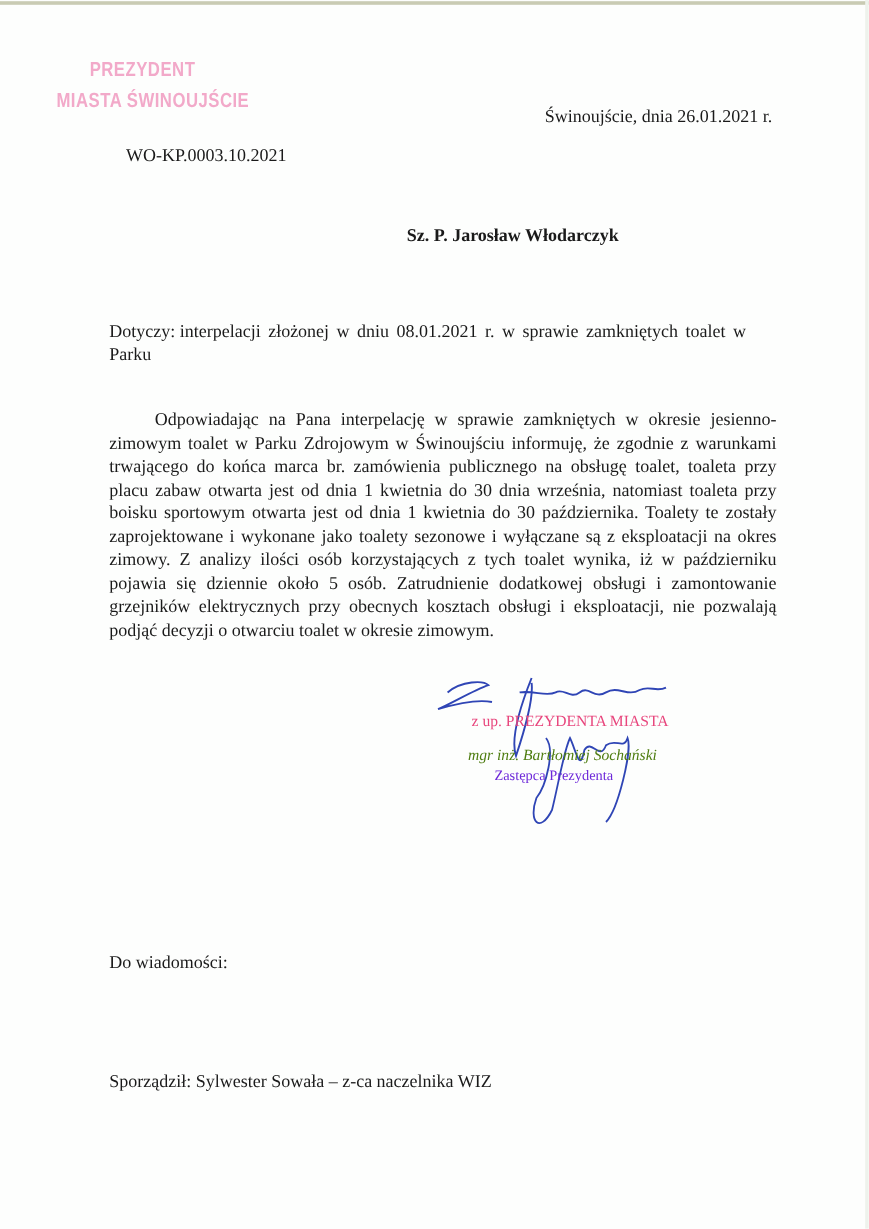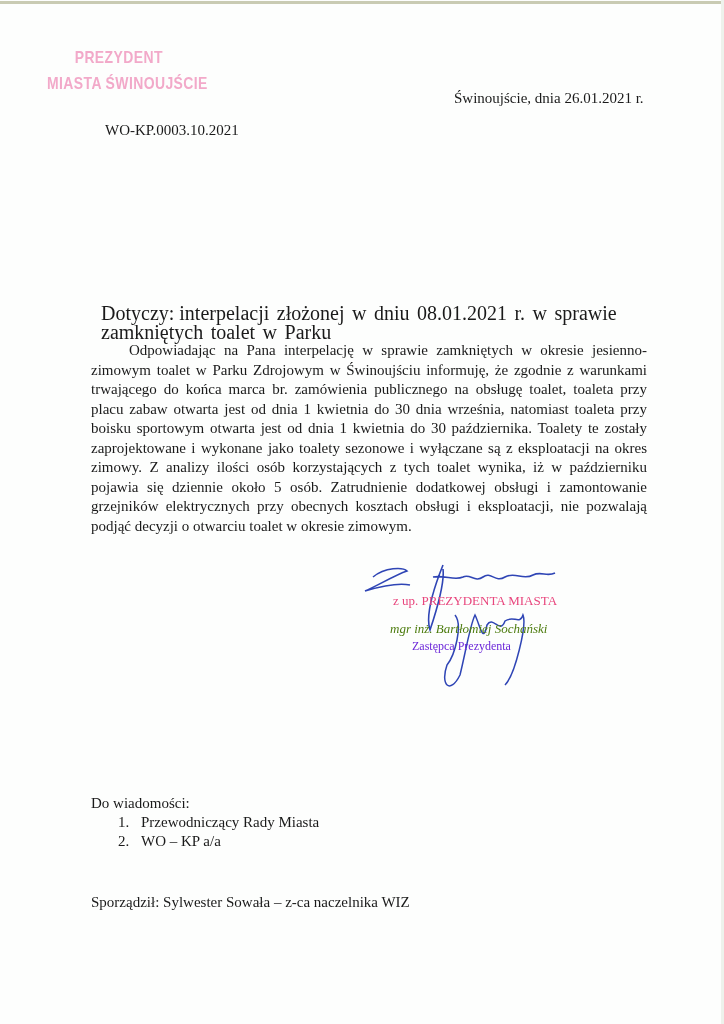--- a/index.html
+++ b/index.html
@@ -16,21 +16,21 @@
     font-family: "Liberation Sans", sans-serif; font-weight: bold;
     color: #f2a9c9; font-size: 17px; line-height: 26px; text-align: center;
     transform: scaleX(0.82); transform-origin: left top; letter-spacing: 0.5px;
   }
   .stamp div { white-space: nowrap; }
   .t { position: absolute; font-size: 15px; line-height: 19px; white-space: nowrap; }
   .ref { left: 93px; top: 121px; margin-left: 12px; }
   .date { left: 454px; top: 89px; }
   .addr { left: 339px; top: 188px; }
   .addr .name { font-weight: bold; }
-  .subject { position: absolute; left: 101px; top: 268px; width: 555px; font-size: 20px; line-height: 19px; margin-top: 36px; }
+  .subject { position: absolute; left: 91px; top: 268px; width: 555px; font-size: 15px; line-height: 19px; }
   .subject .line2 { padding-left: 66px; }
   .body {
     position: absolute; left: 91px; top: 341px; width: 556px;
     font-size: 15px; line-height: 19.5px; text-align: justify; text-indent: 38px;
   }
   .sig { position: absolute; left: 355px; top: 555px; width: 230px; height: 150px; }
   .sig .stamp-l1 { position: absolute; left: 38px; top: 38px; color: #e8467d; font-size: 13px; white-space: nowrap; text-align: center; }
   .sig .stamp-l2 { position: absolute; left: 35px; top: 66px; color: #4d7c0f; font-size: 13px; font-style: italic; white-space: nowrap; }
   .sig .stamp-l3 { position: absolute; left: 57px; top: 84px; color: #6d28d9; font-size: 12px; white-space: nowrap; }
   .sig svg { position: absolute; left: 0; top: 0; }
@@ -47,20 +47,21 @@
 
 <div class="stamp">
   <div>PREZYDENT</div>
   <div>MIASTA ŚWINOUJŚCIE</div>
 </div>
 
 <div class="t date">Świnoujście, dnia 26.01.2021 r.</div>
 <div class="t ref">WO-KP.0003.10.2021</div>
 
 <div class="t addr">
+  <div class="name">Sz. P. Jarosław Włodarczyk</div>
 </div>
 
 <div class="subject">
   <div>
     <span>Dotyczy:</span>
     <span style="word-spacing:2.5px;">interpelacji złożonej w dniu 08.01.2021 r. w sprawie zamkniętych toalet w Parku</span>
   </div>
 </div>
 
 <div class="body">Odpowiadając na Pana interpelację w sprawie zamkniętych w okresie jesienno-zimowym toalet w Parku Zdrojowym w Świnoujściu informuję, że zgodnie z warunkami trwającego do końca marca br. zamówienia publicznego na obsługę toalet, toaleta przy placu zabaw otwarta jest od dnia 1 kwietnia do 30 dnia września, natomiast toaleta przy boisku sportowym otwarta jest od dnia 1 kwietnia do 30 października. Toalety te zostały zaprojektowane i wykonane jako toalety sezonowe i wyłączane są z eksploatacji na okres zimowy. Z analizy ilości osób korzystających z tych toalet wynika, iż w październiku pojawia się dziennie około 5 osób. Zatrudnienie dodatkowej obsługi i zamontowanie grzejników elektrycznych przy obecnych kosztach obsługi i eksploatacji, nie pozwalają podjąć decyzji o otwarciu toalet w okresie zimowym.</div>
@@ -71,19 +72,15 @@
     <path d="M88,10 C80,30 70,60 75,75 C80,60 90,30 88,14 M78,22 C90,20 100,26 108,22 C115,18 120,28 128,22 C136,16 140,28 150,22 C160,16 168,26 178,20 C186,16 192,22 200,18" fill="none" stroke="#2f45b5" stroke-width="1.6"></path>
     <path d="M100,60 C108,70 100,100 92,110 C85,130 95,140 105,120 C110,100 115,70 120,60 C125,70 128,90 132,70 C138,60 145,80 150,66 C158,60 165,70 168,60 C172,70 160,120 150,130" fill="none" stroke="#2f45b5" stroke-width="1.5"></path>
   </svg>
   <div class="stamp-l1">z up. PREZYDENTA MIASTA</div>
   <div class="stamp-l2">mgr inż. Bartłomiej Sochański</div>
   <div class="stamp-l3">Zastępca Prezydenta</div>
 </div>
 
 <div class="t cc">
   <div>Do wiadomości:</div>
-  <ol>
-    <li>Przewodniczący Rady Miasta</li>
-    <li>WO – KP a/a</li>
-  </ol>
 </div>
 
 <div class="t prepared">Sporządził: Sylwester Sowała – z-ca naczelnika WIZ</div>
 
 </body></html>

